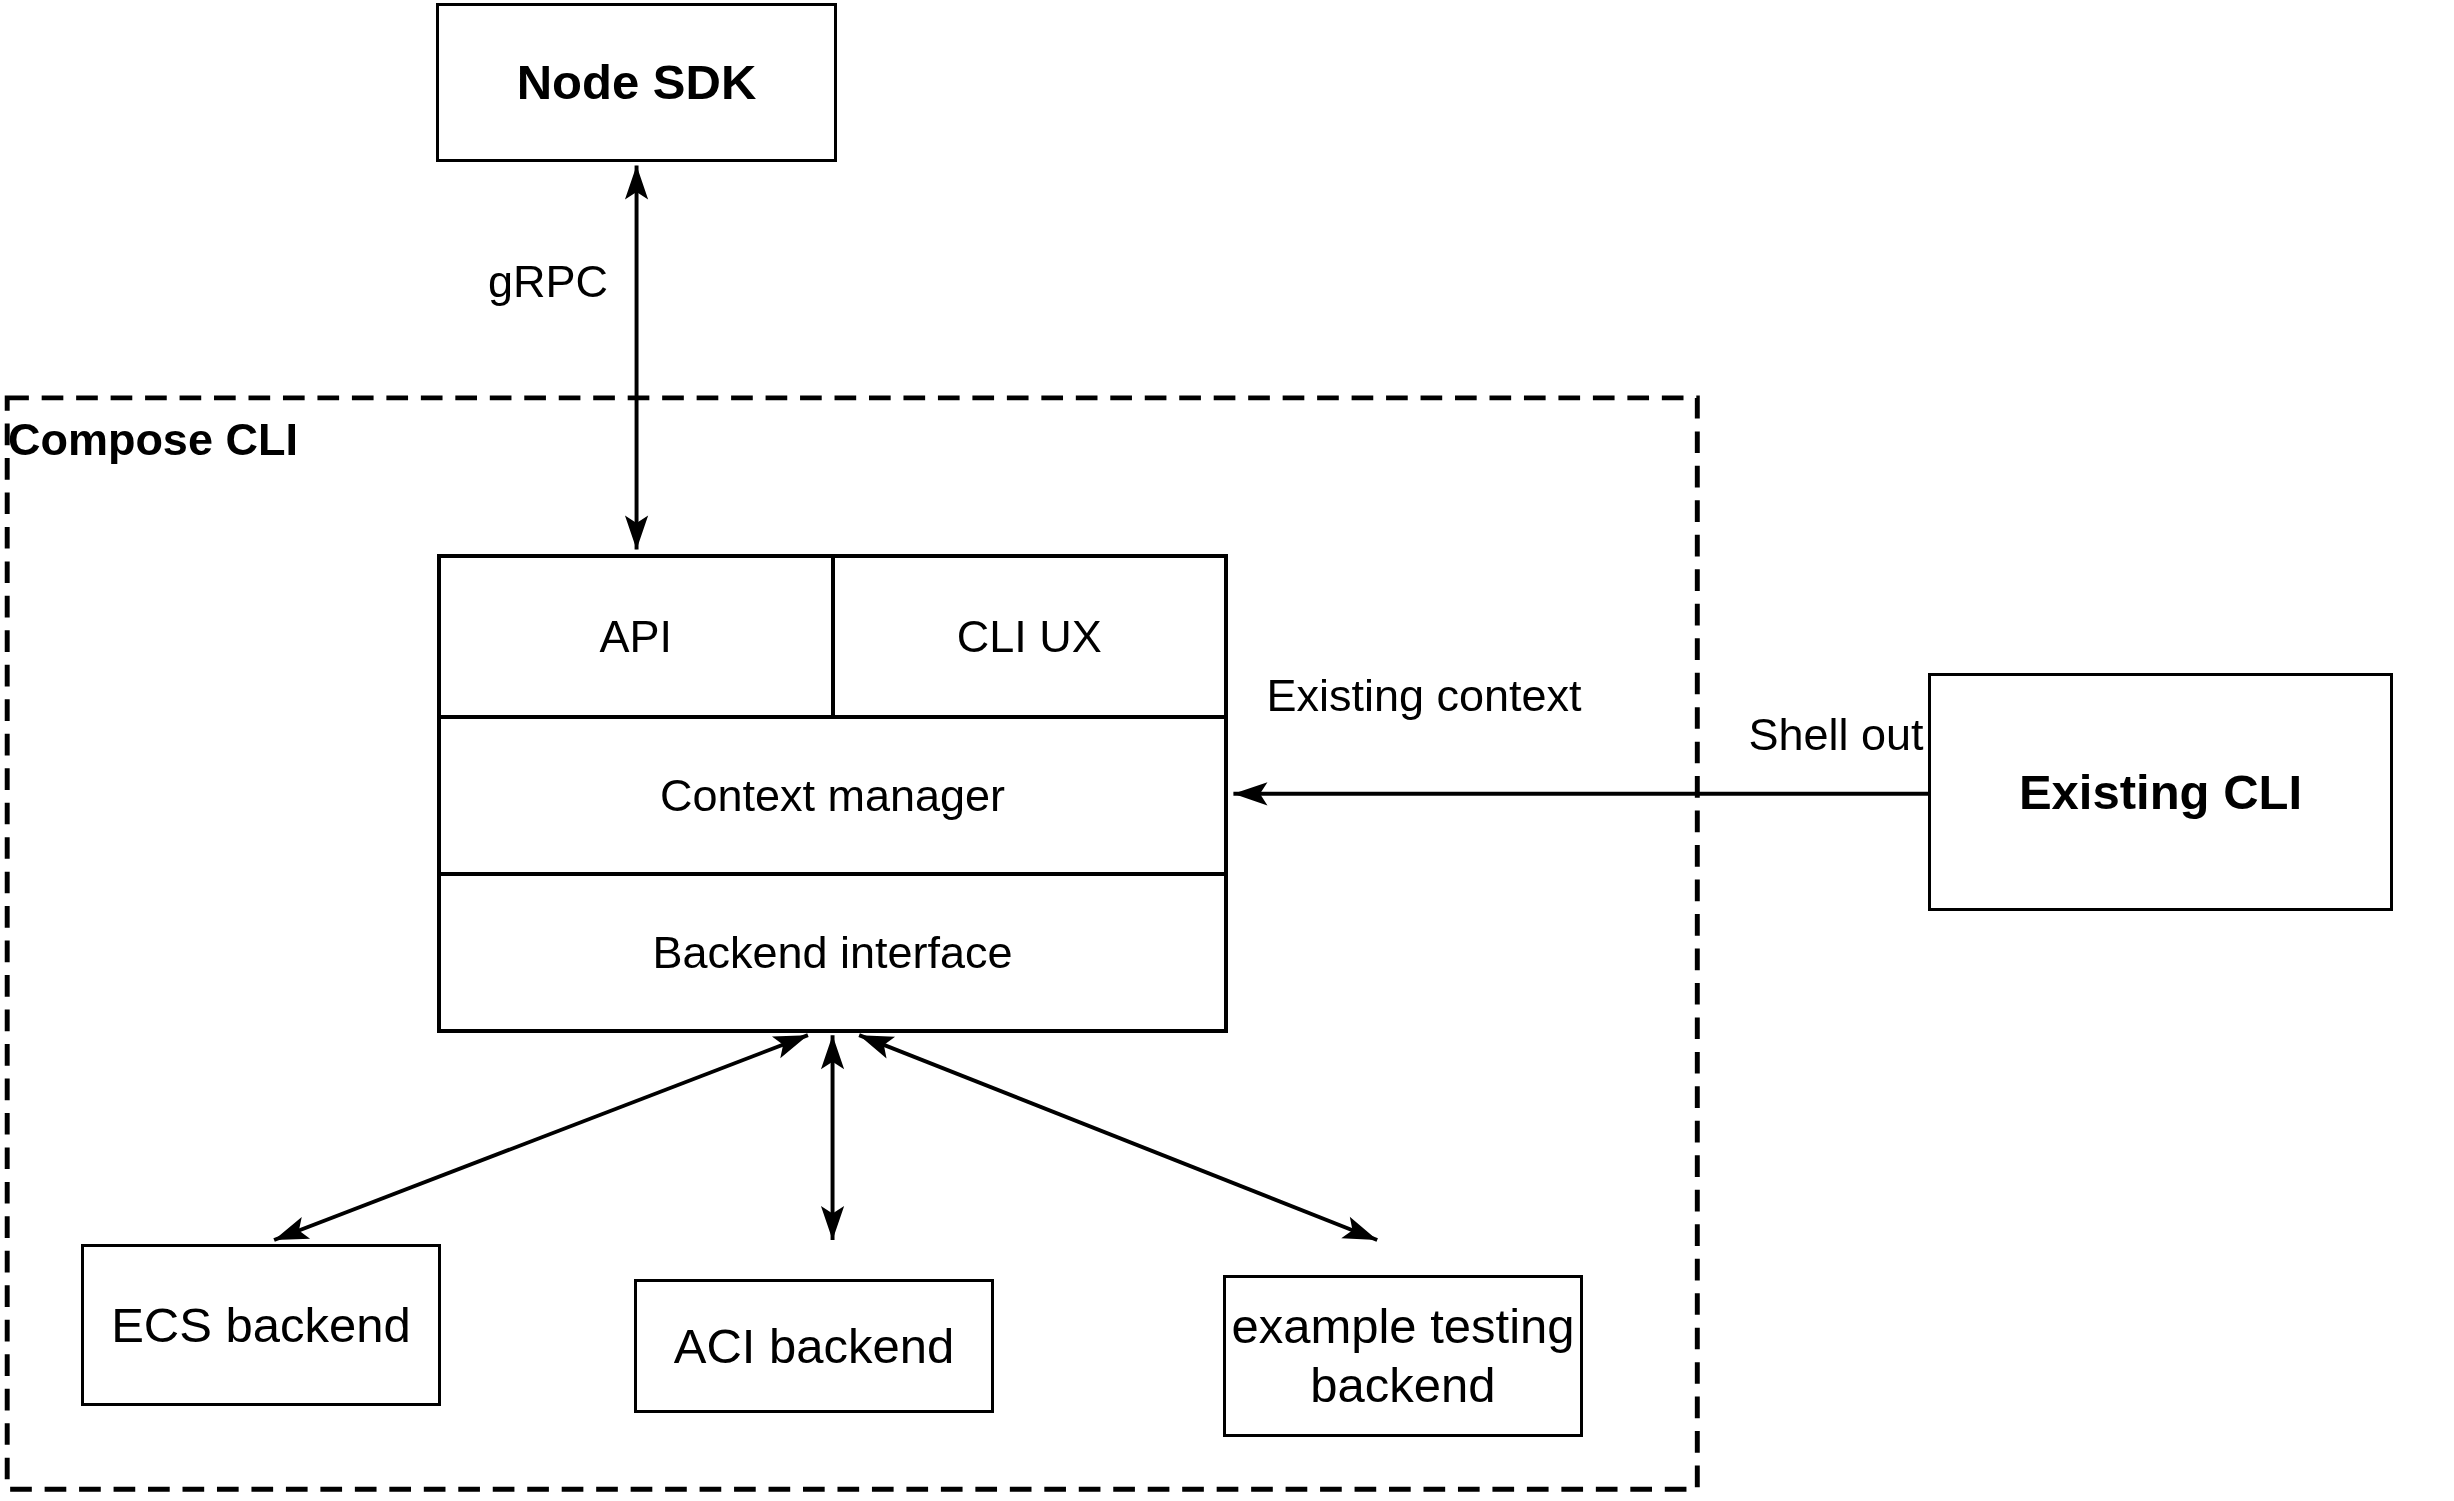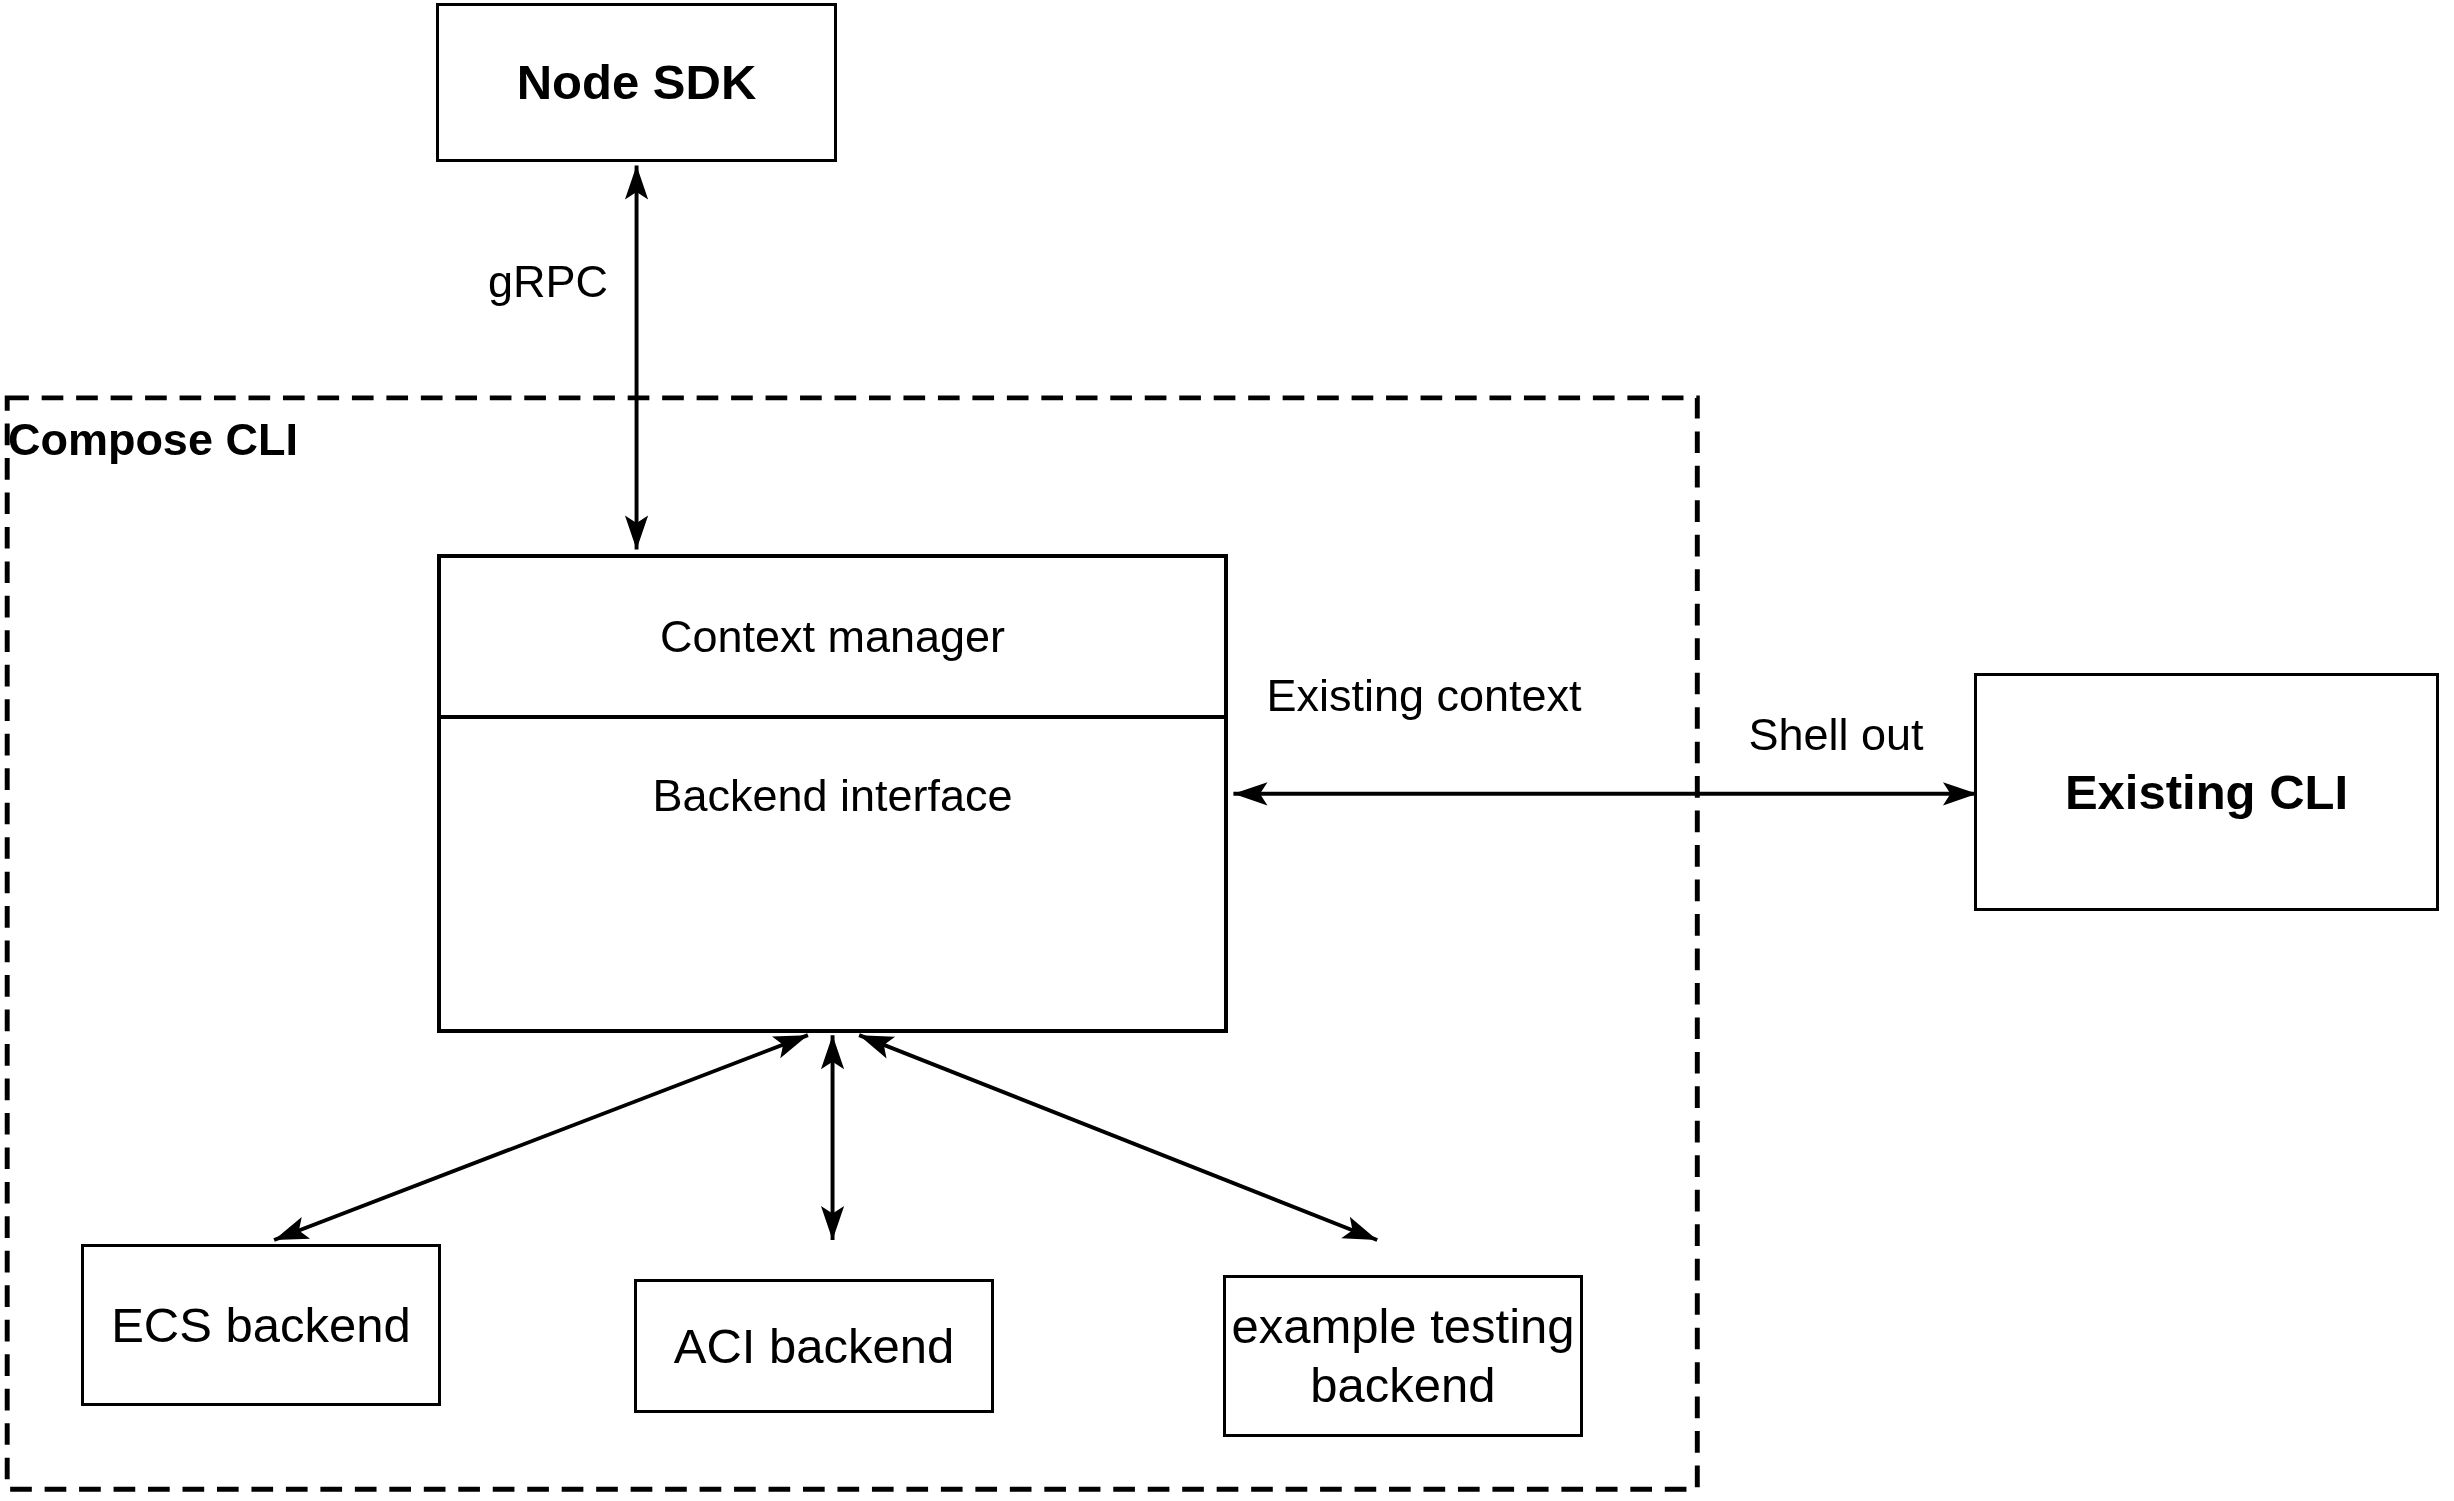--- a/index.html
+++ b/index.html
@@ -102,34 +102,42 @@
     <span>Node SDK</span>
   </div>
 
   <div class="floating-label" style="left:548px; top:282px;">gRPC</div>
 
   <div class="corner-label" style="left:7.9px; top:414px;">Compose CLI</div>
 
   <div class="stack" style="left:437px; top:554px; width:791px; height:479px;">
     <div class="row">
       <div class="cell">
+        <span>API</span>
+      </div>
+      <div class="cell">
+        <span>CLI UX</span>
+      </div>
+    </div>
+    <div class="row">
+      <div class="cell">
         <span>Context manager</span>
       </div>
     </div>
     <div class="row">
       <div class="cell">
         <span>Backend interface</span>
       </div>
     </div>
   </div>
 
   <div class="floating-label" style="left:1424px; top:696px;">Existing context</div>
   <div class="floating-label" style="left:1836px; top:735px;">Shell out</div>
 
-  <div class="box bold" style="left:1974px; top:673px; width:465px; height:238px;">
+  <div class="box bold" style="left:1928px; top:673px; width:465px; height:238px;">
     <span>Existing CLI</span>
   </div>
 
   <div class="box" style="left:81px; top:1244px; width:360px; height:162px;">
     <span>ECS backend</span>
   </div>
 
   <div class="box" style="left:634px; top:1244px; width:360px; height:134px;margin-top:35px;">
     <span>ACI backend</span>
   </div>

